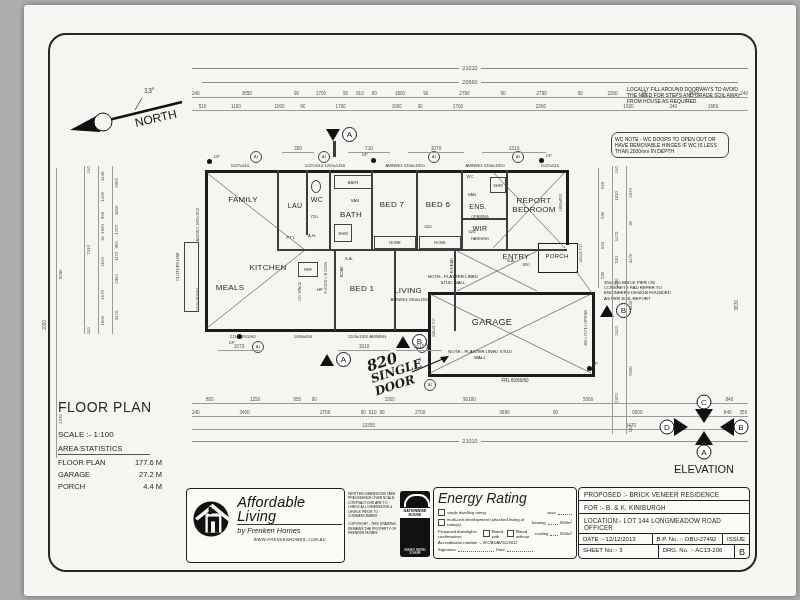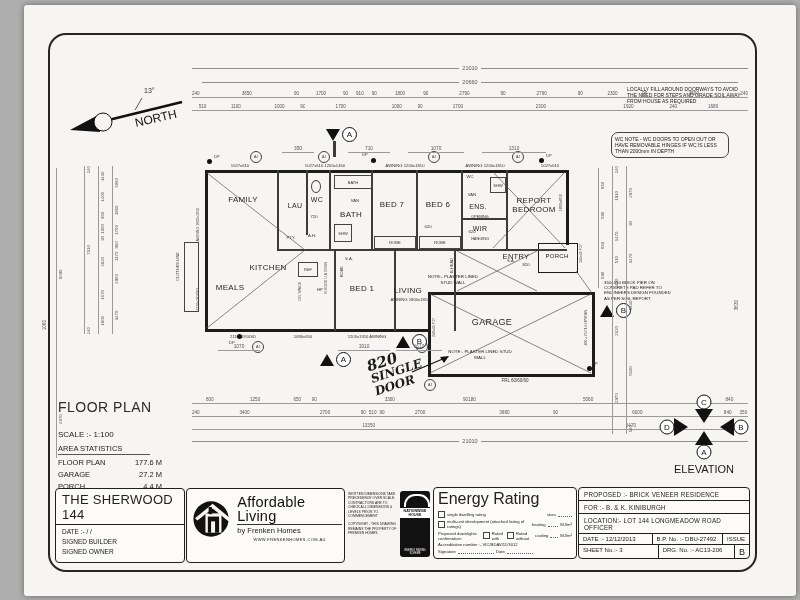--- a/index.html
+++ b/index.html
@@ -47,33 +47,33 @@
   
   .planinfo{position:absolute;left:58px;top:399px;width:116px;}
   .planinfo .t1{font-size:14px;letter-spacing:.5px;color:#2a2a2a;}
   .planinfo .t2{font-size:8px;margin-top:15px;}
   .planinfo .t3{font-size:7.5px;margin-top:5px;border-bottom:1px solid #555;padding-bottom:1px;width:92px;}
   .statrow{display:flex;justify-content:space-between;font-size:7.5px;margin-top:3px;width:104px;}
   
   .tbox{position:absolute;border:1.5px solid #1f1f1f;border-radius:4px;background:#fcfbf8;}
   .tb-name{font-size:13px;padding:3px 6px 2px 6px;border-bottom:1.2px solid #1f1f1f;letter-spacing:.3px;}
   .tb-row{font-size:6.5px;padding:3px 6px 0 6px;}
-  .logo{display:flex;align-items:flex-end;padding:6px 2px 0 4px;gap:3px;}
+  .logo{display:flex;align-items:flex-end;padding:6px 2px 0 4px;gap:3px;font-style:italic;}
   .logo-name{font-size:14.5px;color:#111;line-height:14px;letter-spacing:.2px;}
   .logo-tag{font-size:7.5px;border-top:1px solid #333;margin-top:1px;padding-top:1px;}
   .logo-url{font-size:4px;text-align:center;margin-top:2px;letter-spacing:.4px;}
   .legal{position:absolute;font-size:3.4px;line-height:4.4px;color:#222;}
   .legal p{margin:0 0 4px 0;}
   .stamp{position:absolute;background:#111;border-radius:3px;overflow:hidden;}
   .stamp .arc{position:absolute;left:4px;top:3px;width:22px;height:11px;border-radius:11px 11px 0 0;
               border:2px solid #fff;border-bottom:none;}
   .stamp .band{position:absolute;left:0;top:17px;width:100%;background:#fff;color:#111;
                font-size:3.6px;line-height:4px;text-align:center;padding:1px 0;font-weight:bold;}
   .stamp .b3{position:absolute;left:0;bottom:2px;width:100%;color:#fff;font-size:2.6px;text-align:center;}
-  .energy-title{font-size:16px;padding:2px 4px 1px 4px;}
+  .energy-title{font-size:14px;padding:2px 4px 1px 4px;font-style:italic;}
   .erow{display:flex;align-items:center;font-size:4.2px;padding:1.5px 4px 0 4px;gap:2px;color:#222;}
   .cb{display:inline-block;width:5px;height:5px;border:.8px solid #444;flex:0 0 auto;}
   .dotted{display:inline-block;border-bottom:.8px dotted #666;height:4px;}
   .prow{font-size:6.3px;padding:2.5px 5px;border-bottom:1px solid #1f1f1f;letter-spacing:.2px;}
   .pgrid{display:flex;font-size:6px;}
   .pgrid .c{padding:2px 4px;border-right:1px solid #1f1f1f;}
   .pgrid .c:last-child{border-right:none;}
   .hand{position:absolute;transform:rotate(-18deg);font-family:"DejaVu Serif",serif;
         font-style:italic;font-weight:bold;color:#1a1a1a;line-height:13px;}
   .hand .h1{font-size:15px;} .hand .h2{font-size:12px;}
@@ -410,26 +410,20 @@
     <circle cx="46" cy="59" r="7" fill="#fff" stroke="#111"></circle>
     <circle cx="9" cy="34" r="7" fill="#fff" stroke="#111"></circle>
     <circle cx="83" cy="34" r="7" fill="#fff" stroke="#111"></circle>
     <text x="46" y="12" font-size="8" text-anchor="middle" fill="#111">C</text>
     <text x="46" y="62" font-size="8" text-anchor="middle" fill="#111">A</text>
     <text x="9" y="37" font-size="8" text-anchor="middle" fill="#111">D</text>
     <text x="83" y="37" font-size="8" text-anchor="middle" fill="#111">B</text>
     <text x="46" y="80" font-size="11" text-anchor="middle" fill="#1a1a1a">ELEVATION</text>
   </svg>
 
-  <div class="tbox" style="left:55px;top:488px;width:128px;height:73px">
-    <div class="tb-name">THE SHERWOOD 144</div>
-    <div class="tb-row">DATE :-           /      /</div>
-    <div class="tb-row">SIGNED BUILDER</div>
-    <div class="tb-row">SIGNED OWNER</div>
-  </div>
 
   <div class="tbox" style="left:186px;top:488px;width:157px;height:73px">
     <div class="logo">
       <svg width="46" height="46" viewBox="0 0 54 54">
         <circle cx="25" cy="27" r="22" fill="#111"></circle>
         <polygon points="5,26 27,8 50,27 47,30 27,14 8,29" fill="#f6f5f1"></polygon>
         <rect x="18" y="20" width="20" height="24" fill="#f6f5f1"></rect>
         <rect x="21" y="24" width="14" height="20" fill="#111"></rect>
         <rect x="25" y="30" width="5" height="14" fill="#f6f5f1"></rect>
         <rect x="22" y="12" width="4" height="9" fill="#111"></rect>

